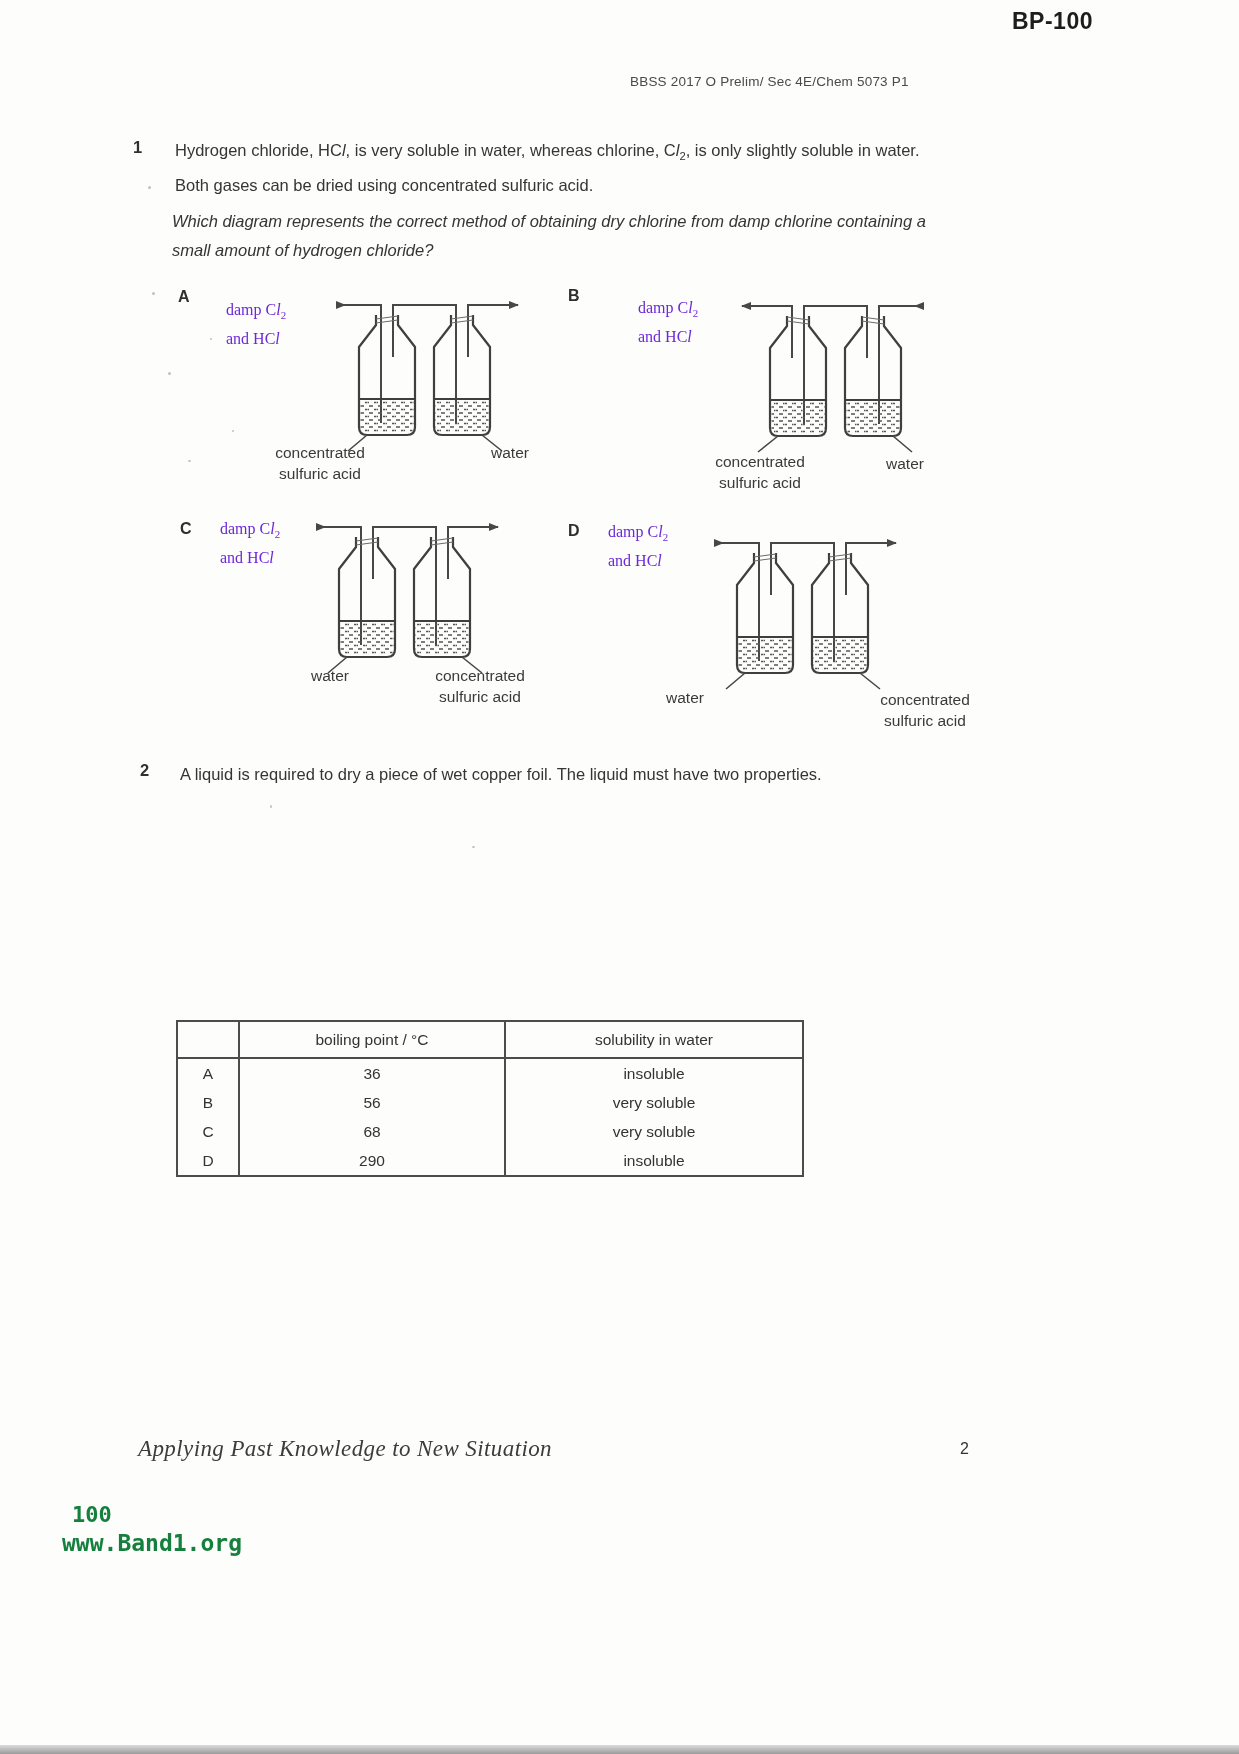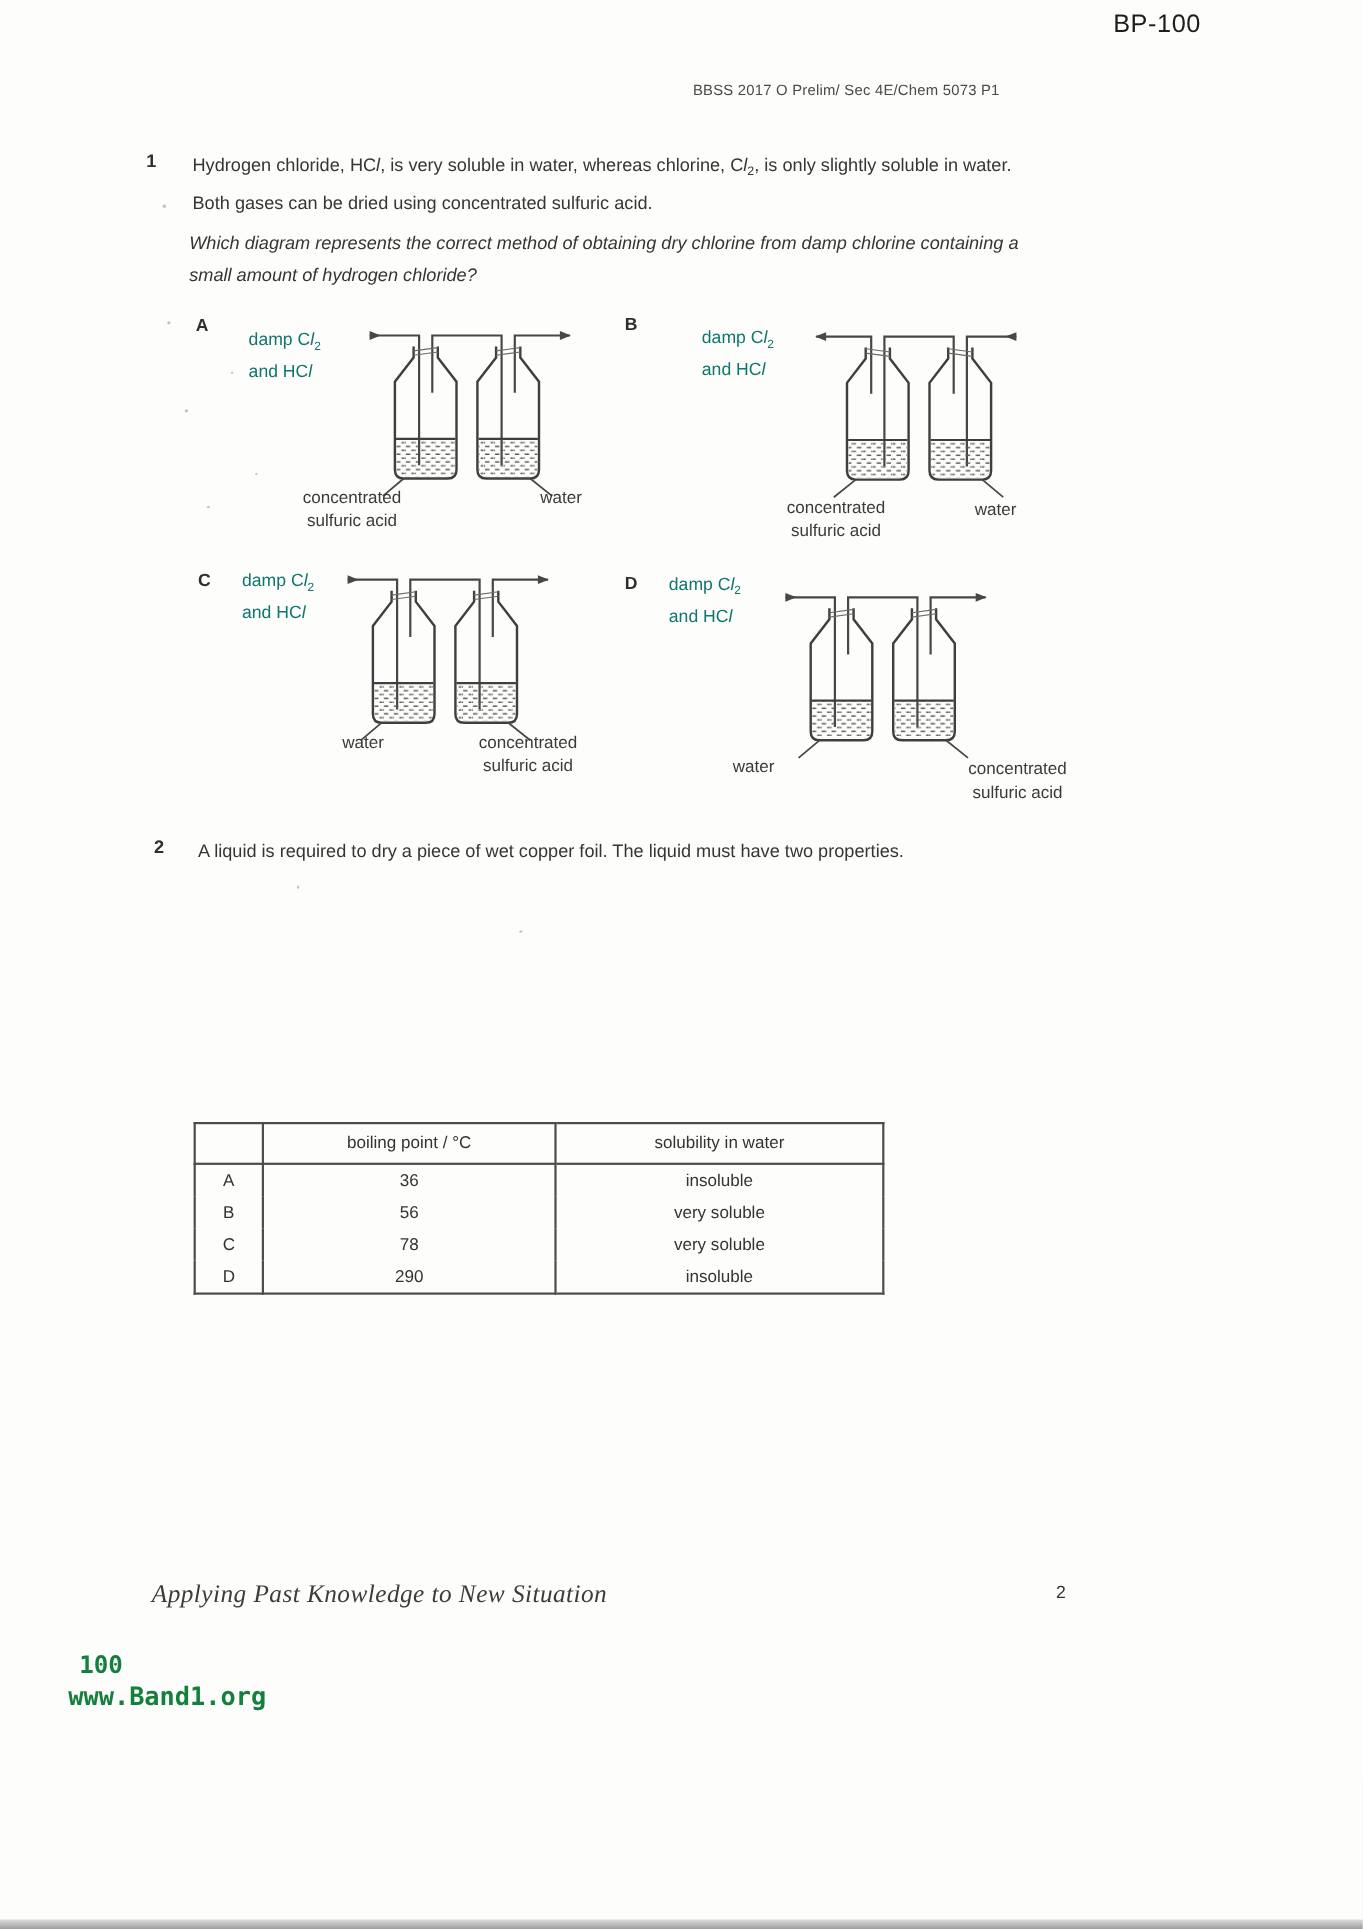--- a/index.html
+++ b/index.html
@@ -2,28 +2,28 @@
 <html><head>
 <meta charset="utf-8">
 <style>
   html,body{margin:0;padding:0;background:#e9e9e9;}
   .page{
     position:relative;width:1239px;height:1754px;margin:0 auto;
     background:#fdfdfc;overflow:hidden;
     font-family:"Liberation Sans",sans-serif;color:#383838;
   }
   .abs{position:absolute;}
-  .corner-code{font-size:23px;color:#1d1d1d;letter-spacing:.5px;}
+  .corner-code{font-size:23px;color:#1d1d1d;letter-spacing:.5px;font-weight:bold;}
   .doc-header{font-size:13.5px;color:#4a4a4a;letter-spacing:.2px;}
   .q-num{font-size:16.5px;font-weight:bold;color:#303030;}
   .q-text{font-size:16.5px;line-height:29px;color:#353535;}
   .it{font-style:italic;}
   sub{font-size:.68em;}
   .opt-letter{font-size:16px;font-weight:bold;color:#2f2f2f;}
-  .gas-label{font-size:16px;line-height:24px;color:#0f766e;}
+  .gas-label{font-size:16px;line-height:24px;color:#6d28d9;font-family:Liberation Serif, serif;}
   .liq-label{font-size:15.5px;line-height:21px;color:#3a3a3a;text-align:center;white-space:pre-line;}
   .props{font-size:16.5px;line-height:26px;color:#353535;}
   .props .n{display:inline-block;width:28px;}
   table.liquids{border-collapse:collapse;font-size:15.5px;color:#333;}
   table.liquids td,table.liquids th{border-left:2px solid #4c4c4c;border-right:2px solid #4c4c4c;padding:0 4px;text-align:center;font-weight:normal;}
   table.liquids thead th{border-top:2px solid #4c4c4c;border-bottom:2px solid #4c4c4c;height:35px;}
   table.liquids tbody td{height:29px;}
   table.liquids tbody tr:last-child td{border-bottom:2px solid #4c4c4c;}
   .col-opt{width:52px;font-weight:bold;}
   .col-bp{width:256px;}
@@ -222,21 +222,21 @@
         <td>36</td>
         <td>insoluble</td>
       </tr>
       <tr>
         <td class="col-opt">B</td>
         <td>56</td>
         <td>very soluble</td>
       </tr>
       <tr>
         <td class="col-opt">C</td>
-        <td>78</td>
+        <td>68</td>
         <td>very soluble</td>
       </tr>
       <tr>
         <td class="col-opt">D</td>
         <td>290</td>
         <td>insoluble</td>
       </tr>
     </tbody>
   </table>
 

